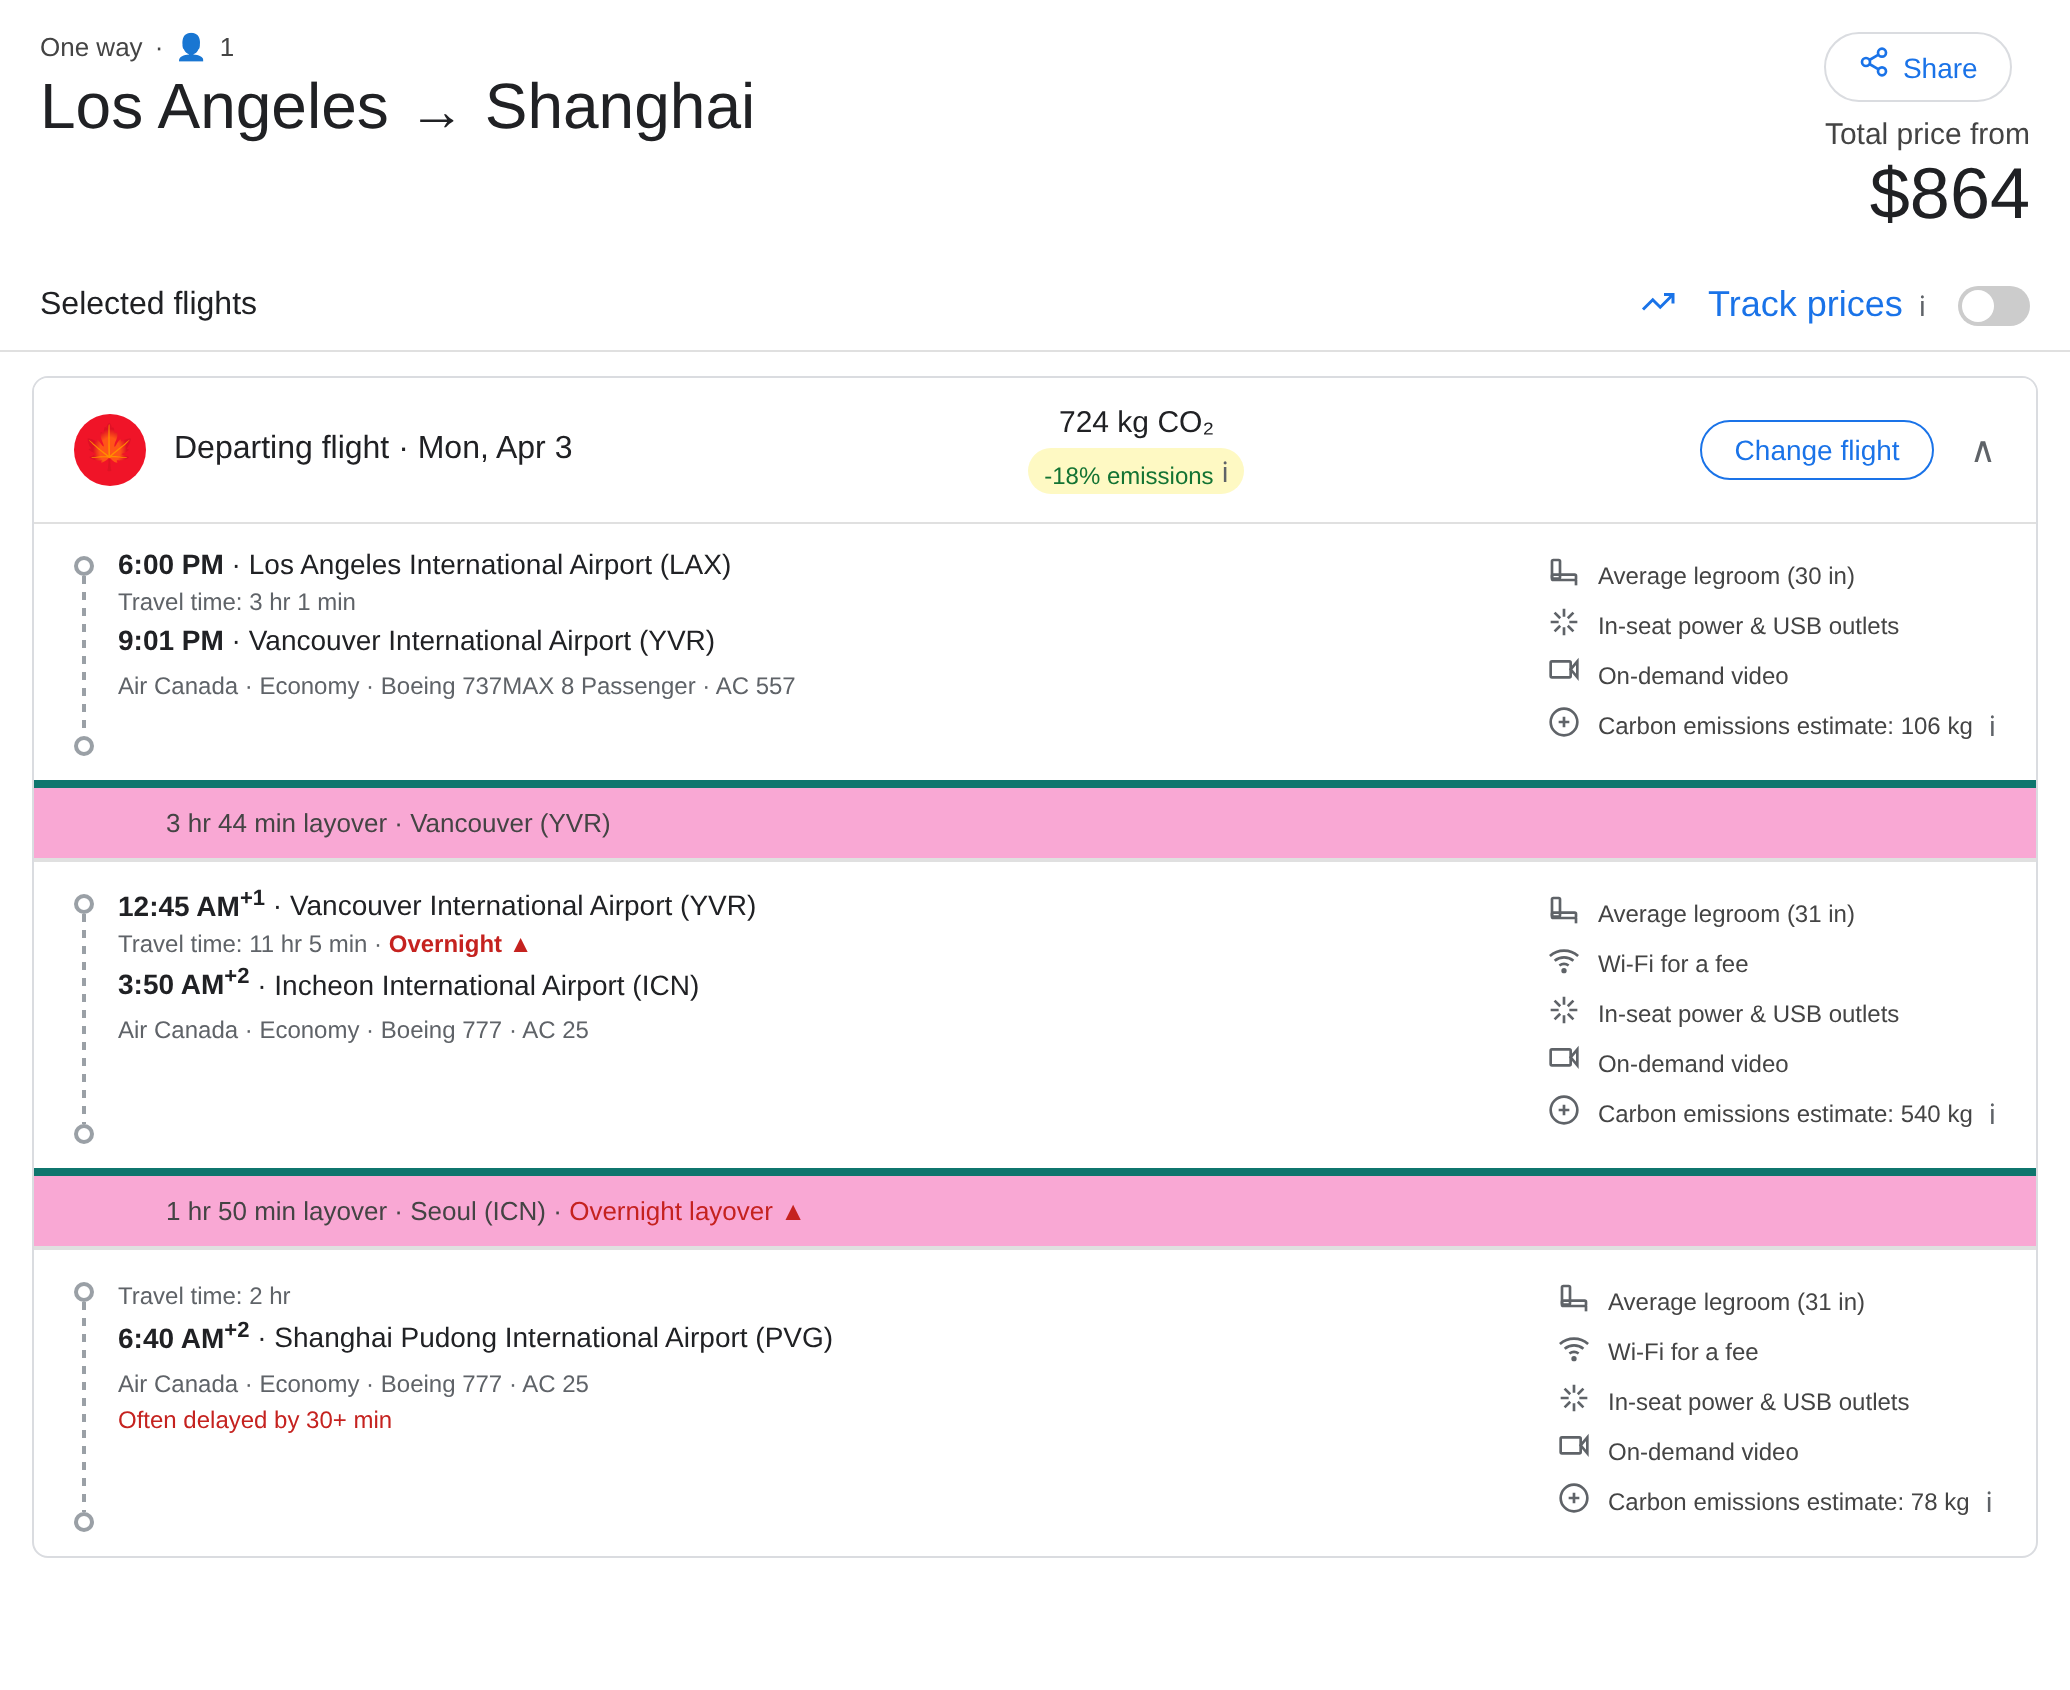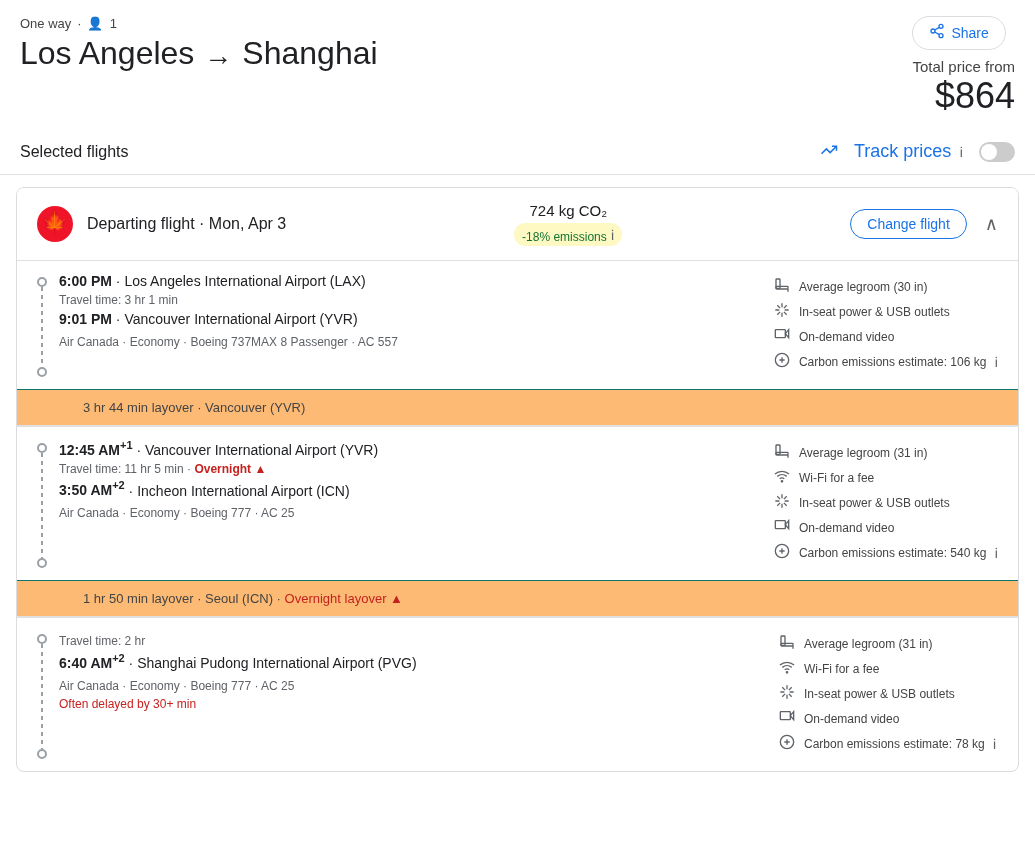--- a/index.html
+++ b/index.html
@@ -82,21 +82,21 @@
     .airline-info { font-size: 12px; color: #5f6368; margin-top: 8px; }
     .delayed { color: #c5221f; font-size: 12px; margin-top: 4px; }
 
     .amenities { min-width: 220px; padding-top: 4px; }
     .amenity { display: flex; align-items: center; gap: 8px; font-size: 12px; color: #444; margin-bottom: 6px; }
     .amenity-icon { font-size: 14px; color: #5f6368; width: 18px; text-align: center; }
 
     .segment-main { display: flex; justify-content: space-between; }
 
     .layover-bar {
-      background: #fdba74; border-top: 1px solid #0f766e; border-bottom: 1px solid #e0e0e0;
+      background: #f9a8d4; border-top: 4px solid #0f766e; border-bottom: 1px solid #e0e0e0;
       padding: 10px 20px 10px 66px; font-size: 13px; color: #444;
     }
     .overnight-layover { color: #c5221f; font-weight: 500; }
 
     .superscript { font-size: 11px; vertical-align: super; }
   </style>
 </head>
 <body>
 
 <div class="top-bar">

